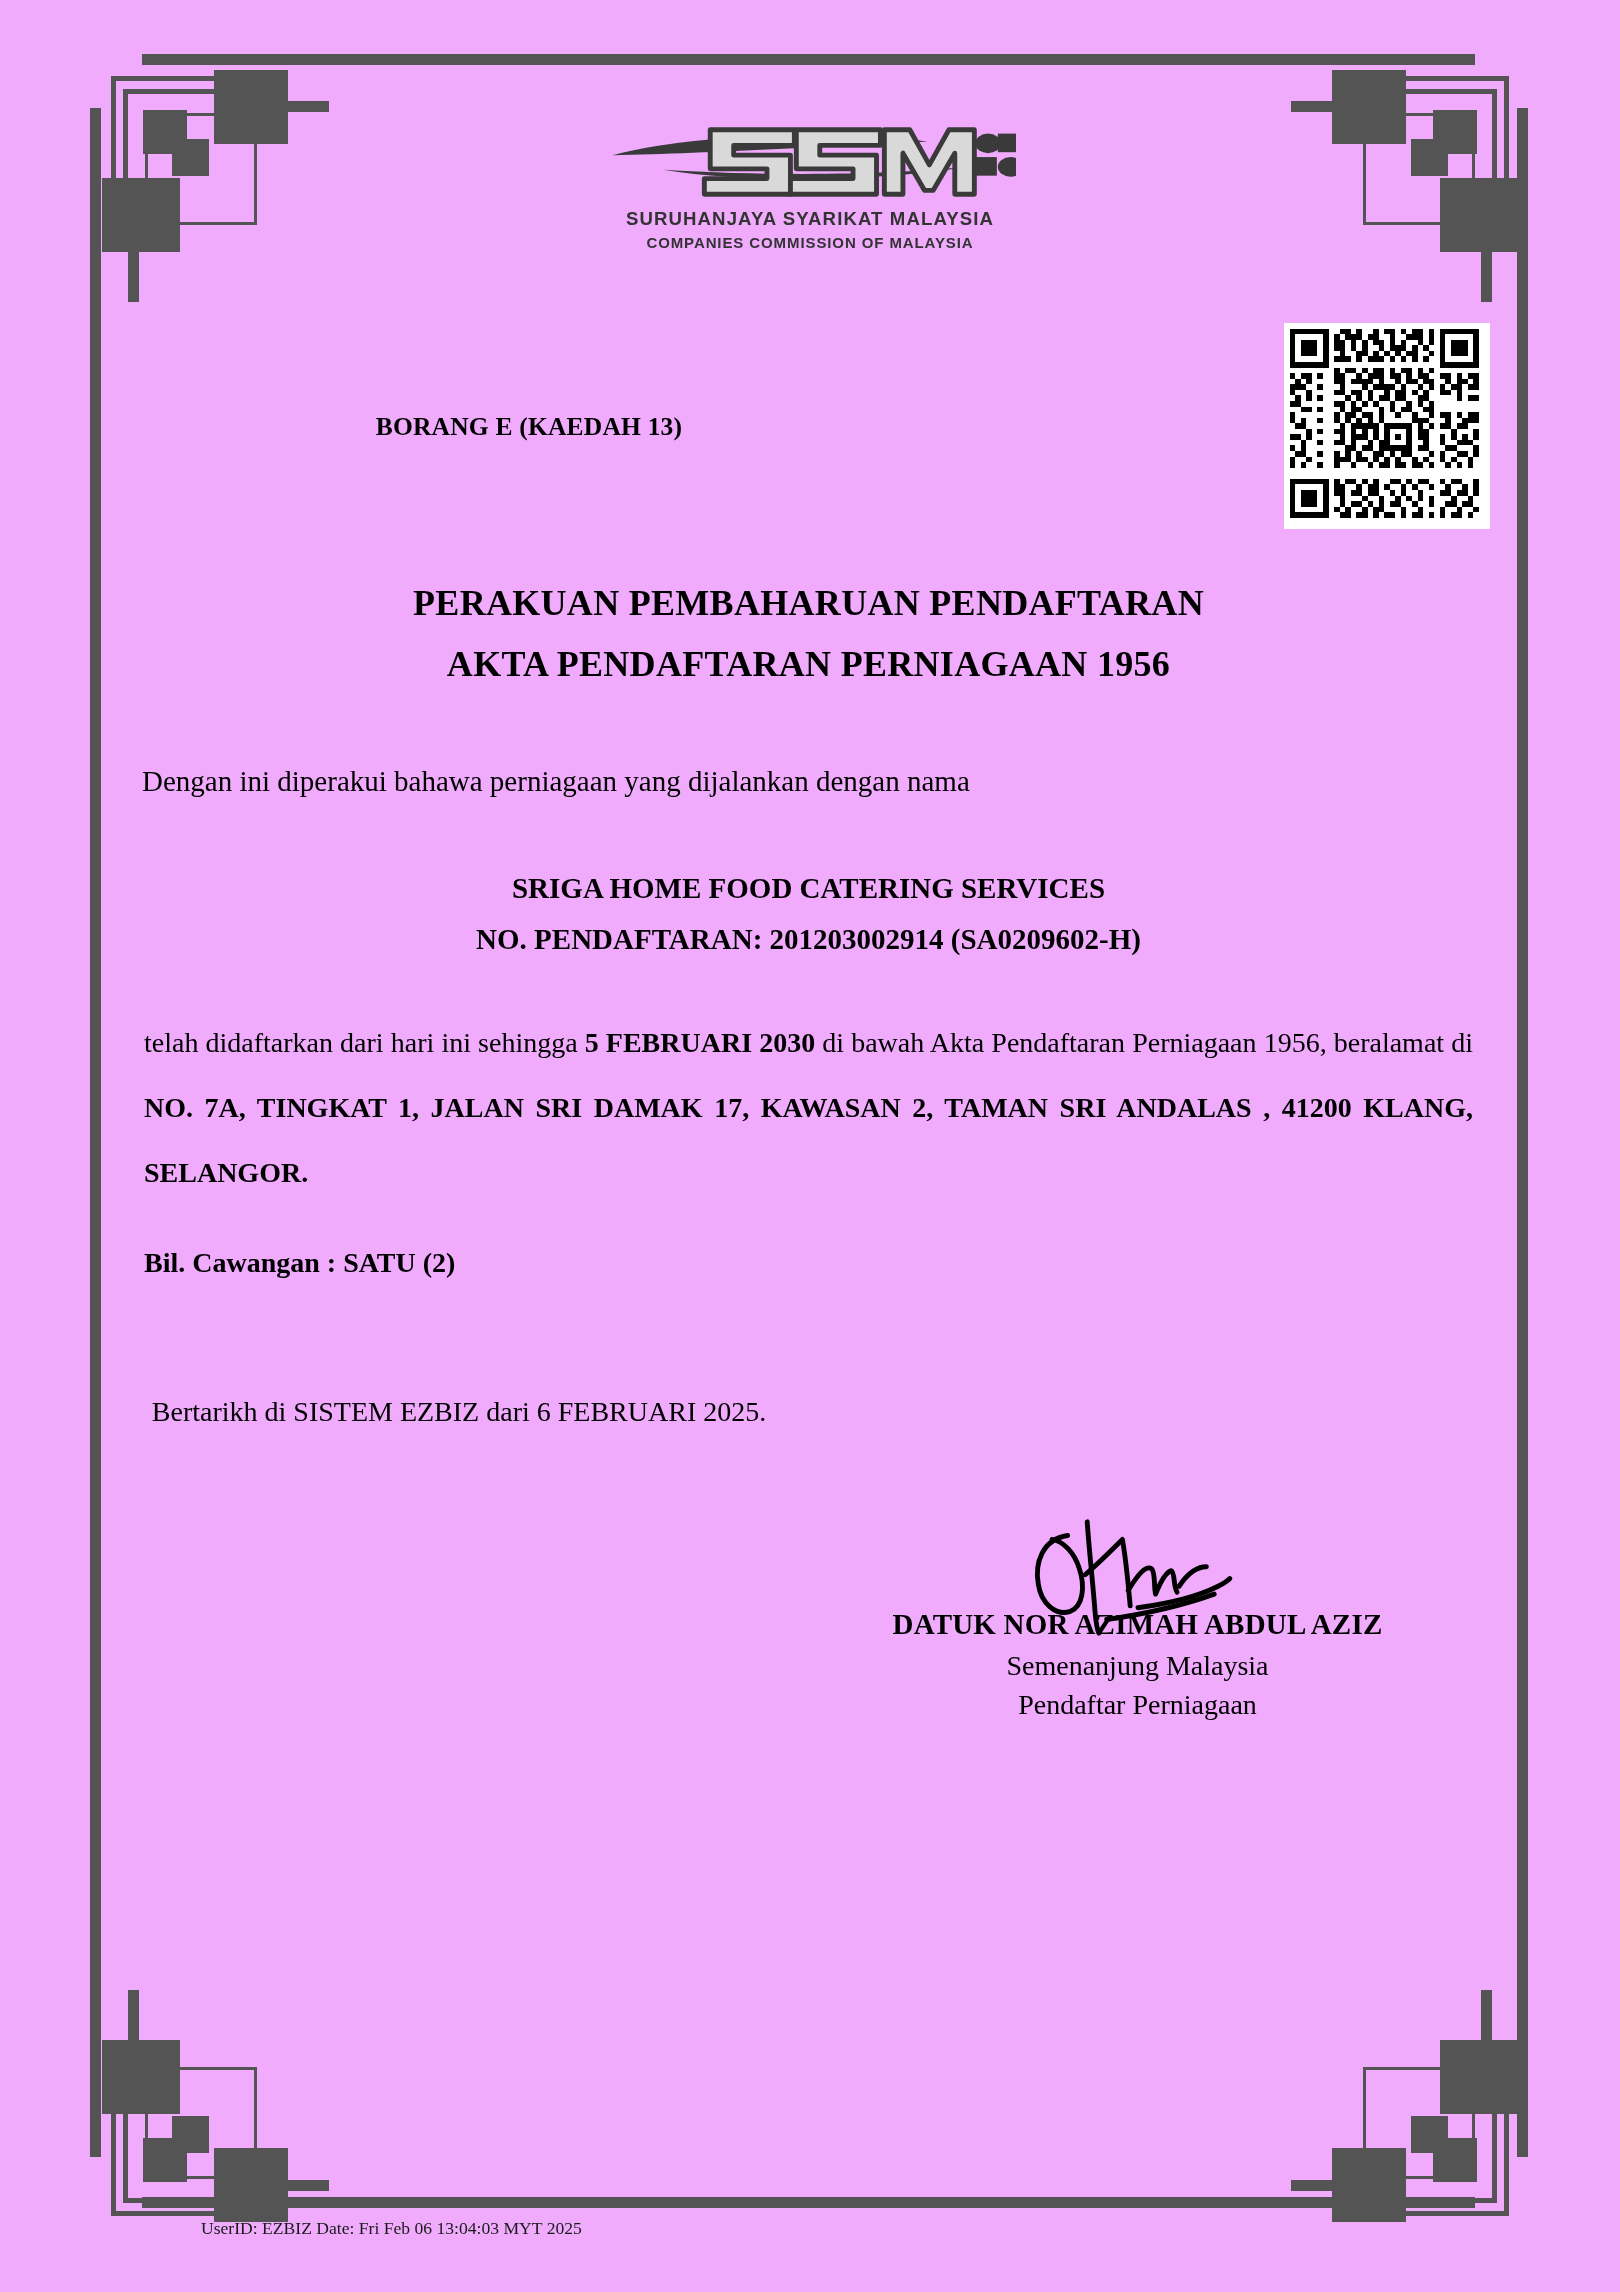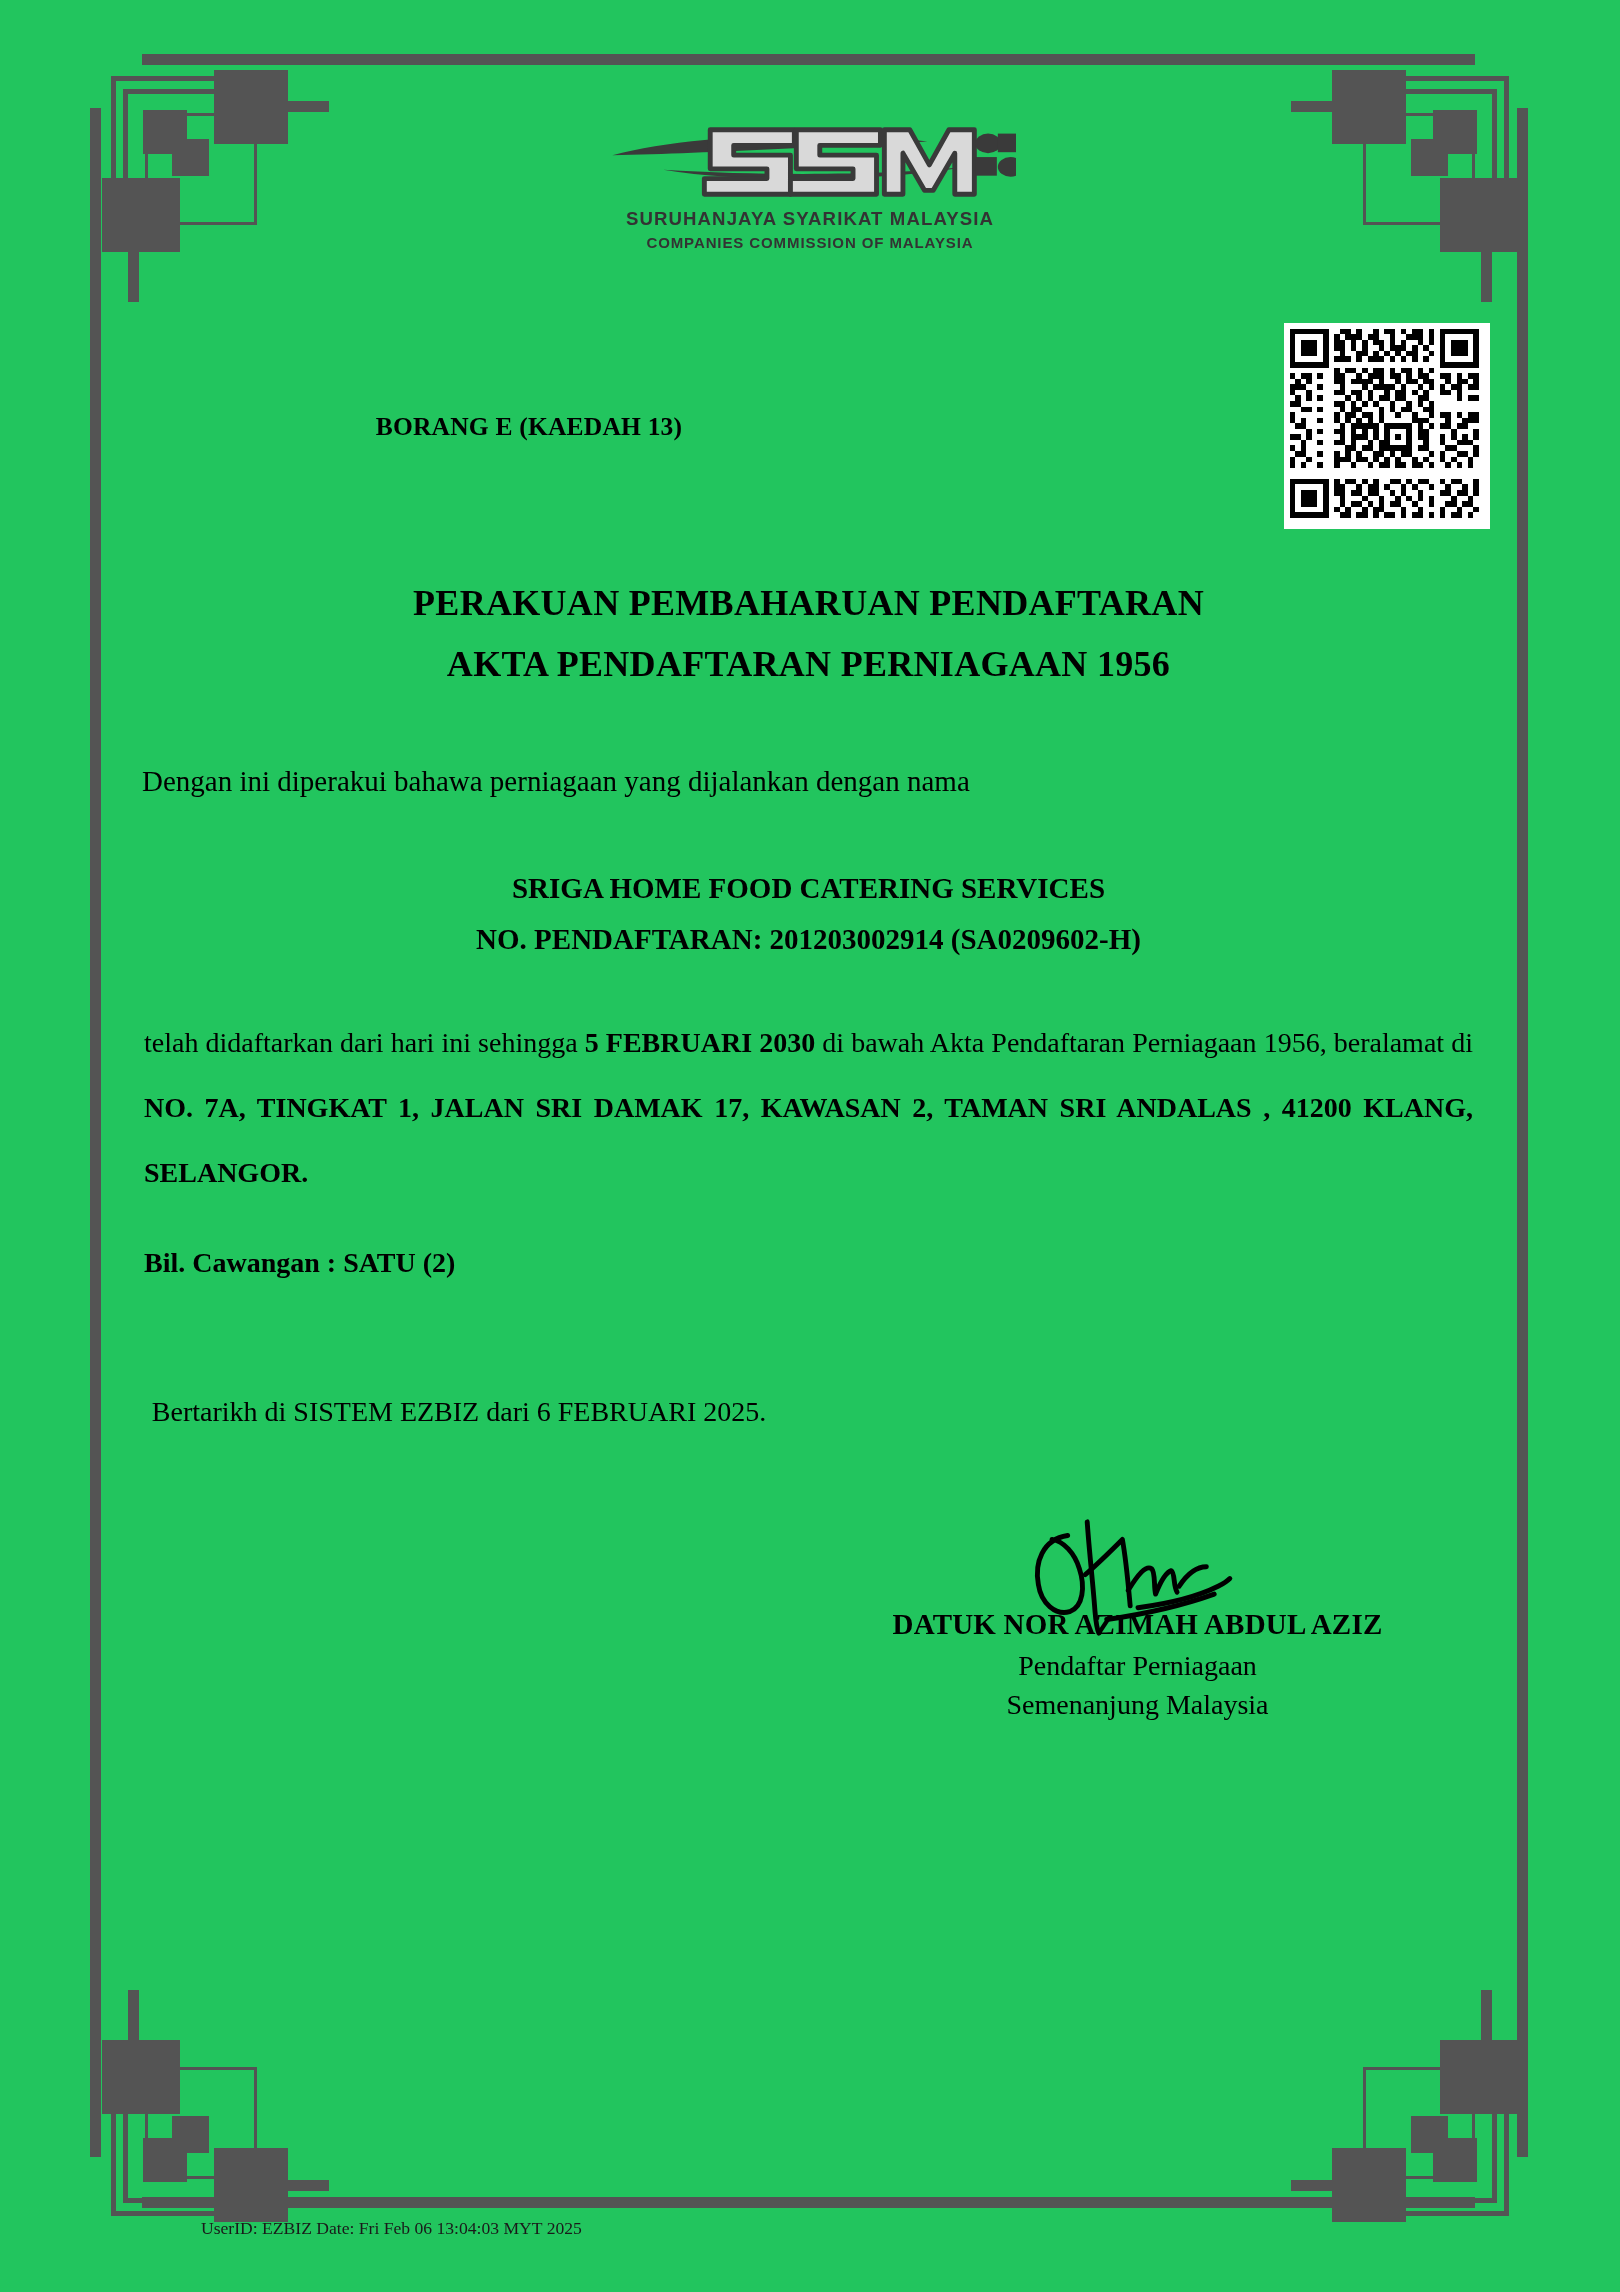--- a/index.html
+++ b/index.html
@@ -9,21 +9,21 @@
   }
   body {
     font-family: "Liberation Serif", "DejaVu Serif", serif;
     color: #000000;
   }
 
   .page {
     position: relative;
     width: 1620px;
     height: 2293px;
-    background: #22c55e;
+    background: #f0abfc;
     overflow: hidden;
   }
 
   
   .frame-line {
     position: absolute;
     background: #545454;
   }
   .frame-top    { left: 142px;  top: 54px;    width: 1333px; height: 10.8px; }
   .frame-bottom { left: 142px;  top: 2197px;  width: 1333px; height: 10.8px; }
@@ -624,21 +624,21 @@
         <path d="M98 8 C100 38 104 72 106 100 C107 112 108 118 110 122"></path>
         <path d="M96 62 C110 50 124 36 134 26 C138 48 140 72 142 94"></path>
         <path d="M140 78 C150 62 158 52 164 56 C168 60 166 74 168 82 C172 72 178 60 184 58 C188 60 186 74 190 80"></path>
         <path d="M192 74 C200 62 210 54 220 54"></path>
         <path d="M150 96 C180 92 212 84 232 74 C238 71 242 68 244 66"></path>
         <path d="M118 108 C160 102 200 92 228 82"></path>
       </g>
     </svg>
     <div class="sig-name">DATUK NOR AZIMAH ABDUL AZIZ</div>
     <div class="sig-role">
+      <div>Semenanjung Malaysia</div>
       <div>Pendaftar Perniagaan</div>
-      <div>Semenanjung Malaysia</div>
     </div>
   </div>
 
   <div class="footer">UserID: EZBIZ Date: Fri Feb 06 13:04:03 MYT 2025</div>
 
 </div>
 
 
 </body></html>

